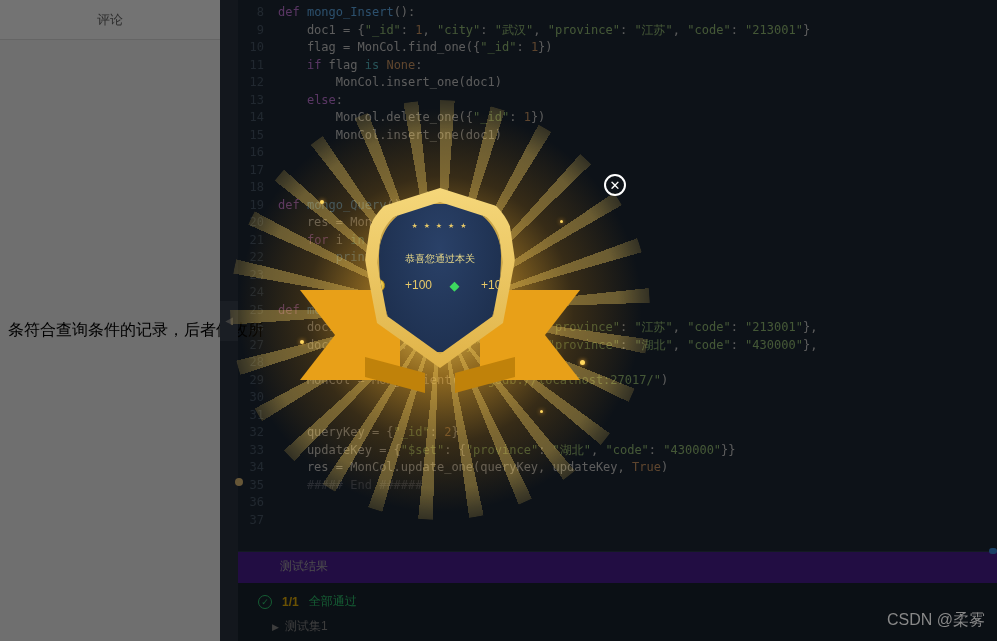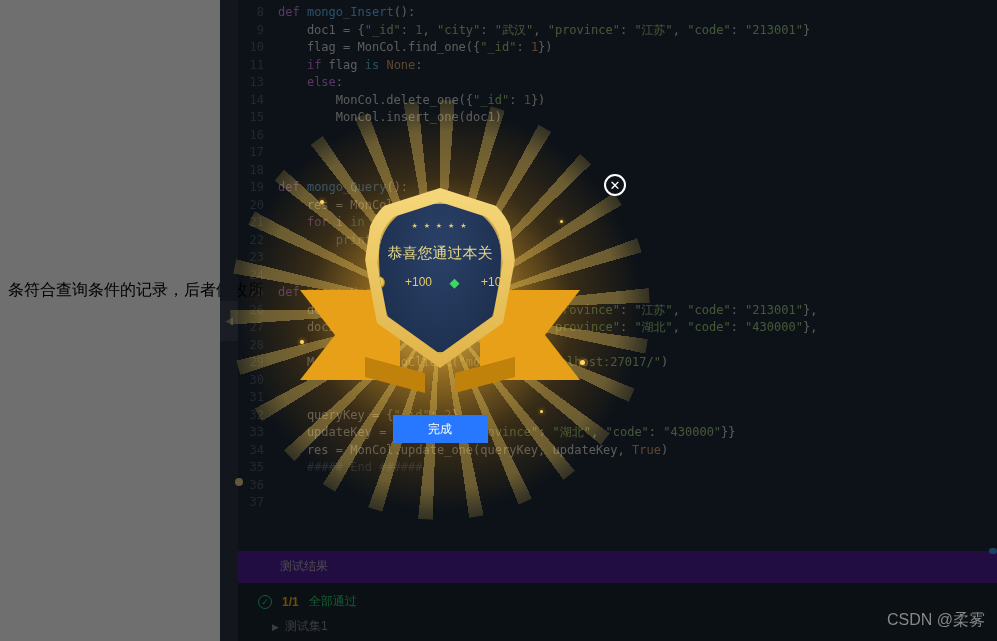--- a/index.html
+++ b/index.html
@@ -268,22 +268,22 @@
       border: 2px solid #c9a54a;
       position: relative;
     }
     .stars {
       color: #e8c968;
       font-size: 7px;
       letter-spacing: 2px;
     }
     .modal-title {
       color: #e8d888;
-      font-size: 15px;
-      margin-top: 14px;
+      font-size: 10px;
+      margin-top: 22px;
       font-weight: 500;
     }
     .scores {
       display: flex;
       gap: 16px;
       margin-top: 12px;
       font-size: 12px;
     }
     .score-item {
       display: flex;
@@ -351,20 +351,23 @@
       height: 4px;
       background: #ffd860;
       border-radius: 50%;
       box-shadow: 0 0 4px #ffb030;
     }
   </style>
 </head>
 <body>
 
 <div class="left-panel">
+  <div class="tab-header">
+    <span>评论</span>
+  </div>
   <div class="desc-text">条符合查询条件的记录，后者修改所</div>
 </div>
 
 <div class="splitter">
   <div class="splitter-handle">
     <span>◀</span>
   </div>
 </div>
 
 <div class="code-area" id="code-area">
@@ -376,20 +379,24 @@
       <div class="gutter">9</div>
       <div class="code-text"><span>    doc1 = {</span><span class="str">"_id"</span><span>: </span><span class="num">1</span><span>, </span><span class="str">"city"</span><span>: </span><span class="str">"武汉"</span><span>, </span><span class="str">"province"</span><span>: </span><span class="str">"江苏"</span><span>, </span><span class="str">"code"</span><span>: </span><span class="str">"213001"</span><span>}</span></div>
     </div>
     <div class="code-line">
       <div class="gutter">10</div>
       <div class="code-text"><span>    flag = MonCol.find_one({</span><span class="str">"_id"</span><span>: </span><span class="num">1</span><span>})</span></div>
     </div>
     <div class="code-line">
       <div class="gutter">11</div>
       <div class="code-text"><span>    </span><span class="kw">if</span><span> flag </span><span class="op">is</span><span> </span><span class="const">None</span><span>:</span></div>
+    </div>
+    <div class="code-line">
+      <div class="gutter">12</div>
+      <div class="code-text"><span>        MonCol.insert_one(doc1)</span></div>
     </div>
     <div class="code-line">
       <div class="gutter">13</div>
       <div class="code-text"><span>    </span><span class="kw">else</span><span>:</span></div>
     </div>
     <div class="code-line">
       <div class="gutter">14</div>
       <div class="code-text"><span>        MonCol.delete_one({</span><span class="str">"_id"</span><span>: </span><span class="num">1</span><span>})</span></div>
     </div>
     <div class="code-line">
@@ -533,18 +540,15 @@
             <span>+100</span>
           </div>
           <div class="score-item">
             <span class="gem-icon">◆</span>
             <span>+100</span>
           </div>
         </div>
       </div>
     </div>
   </div>
-  <button class="done-btn">
-    <span>完成</span>
-  </button>
 </div>
 
 <div class="watermark">CSDN @柔雾</div>
 
 </body></html>

